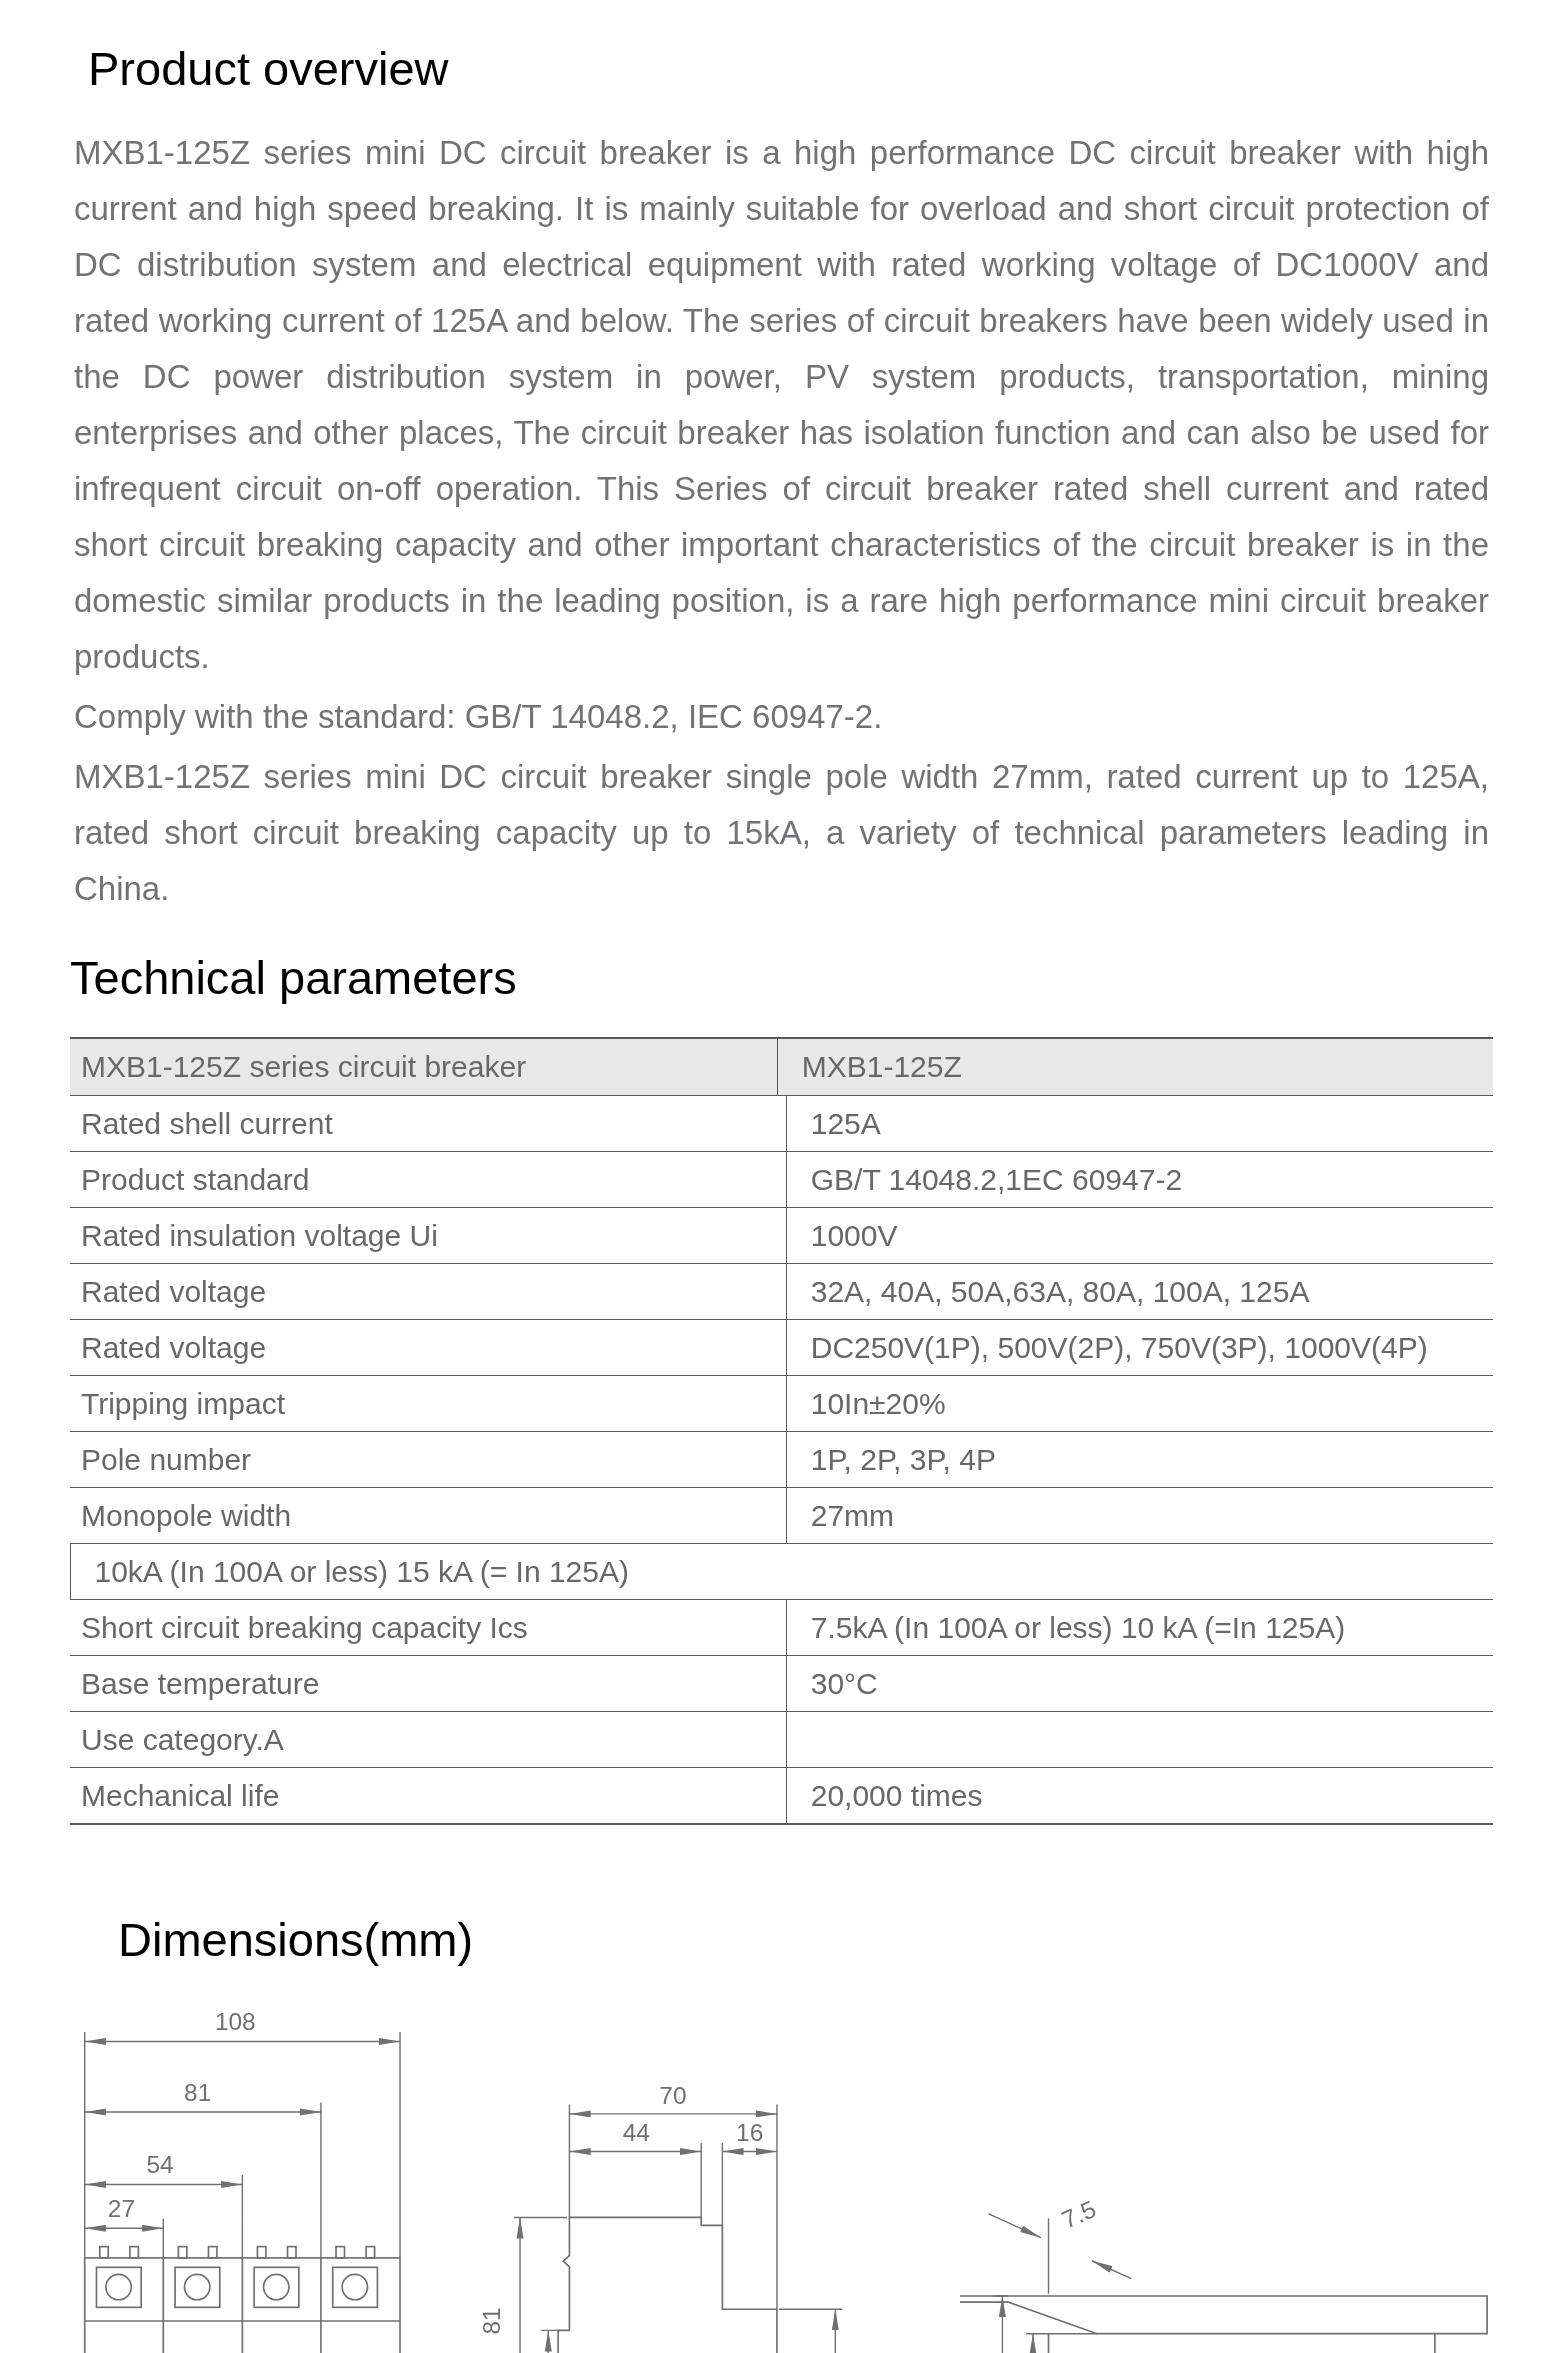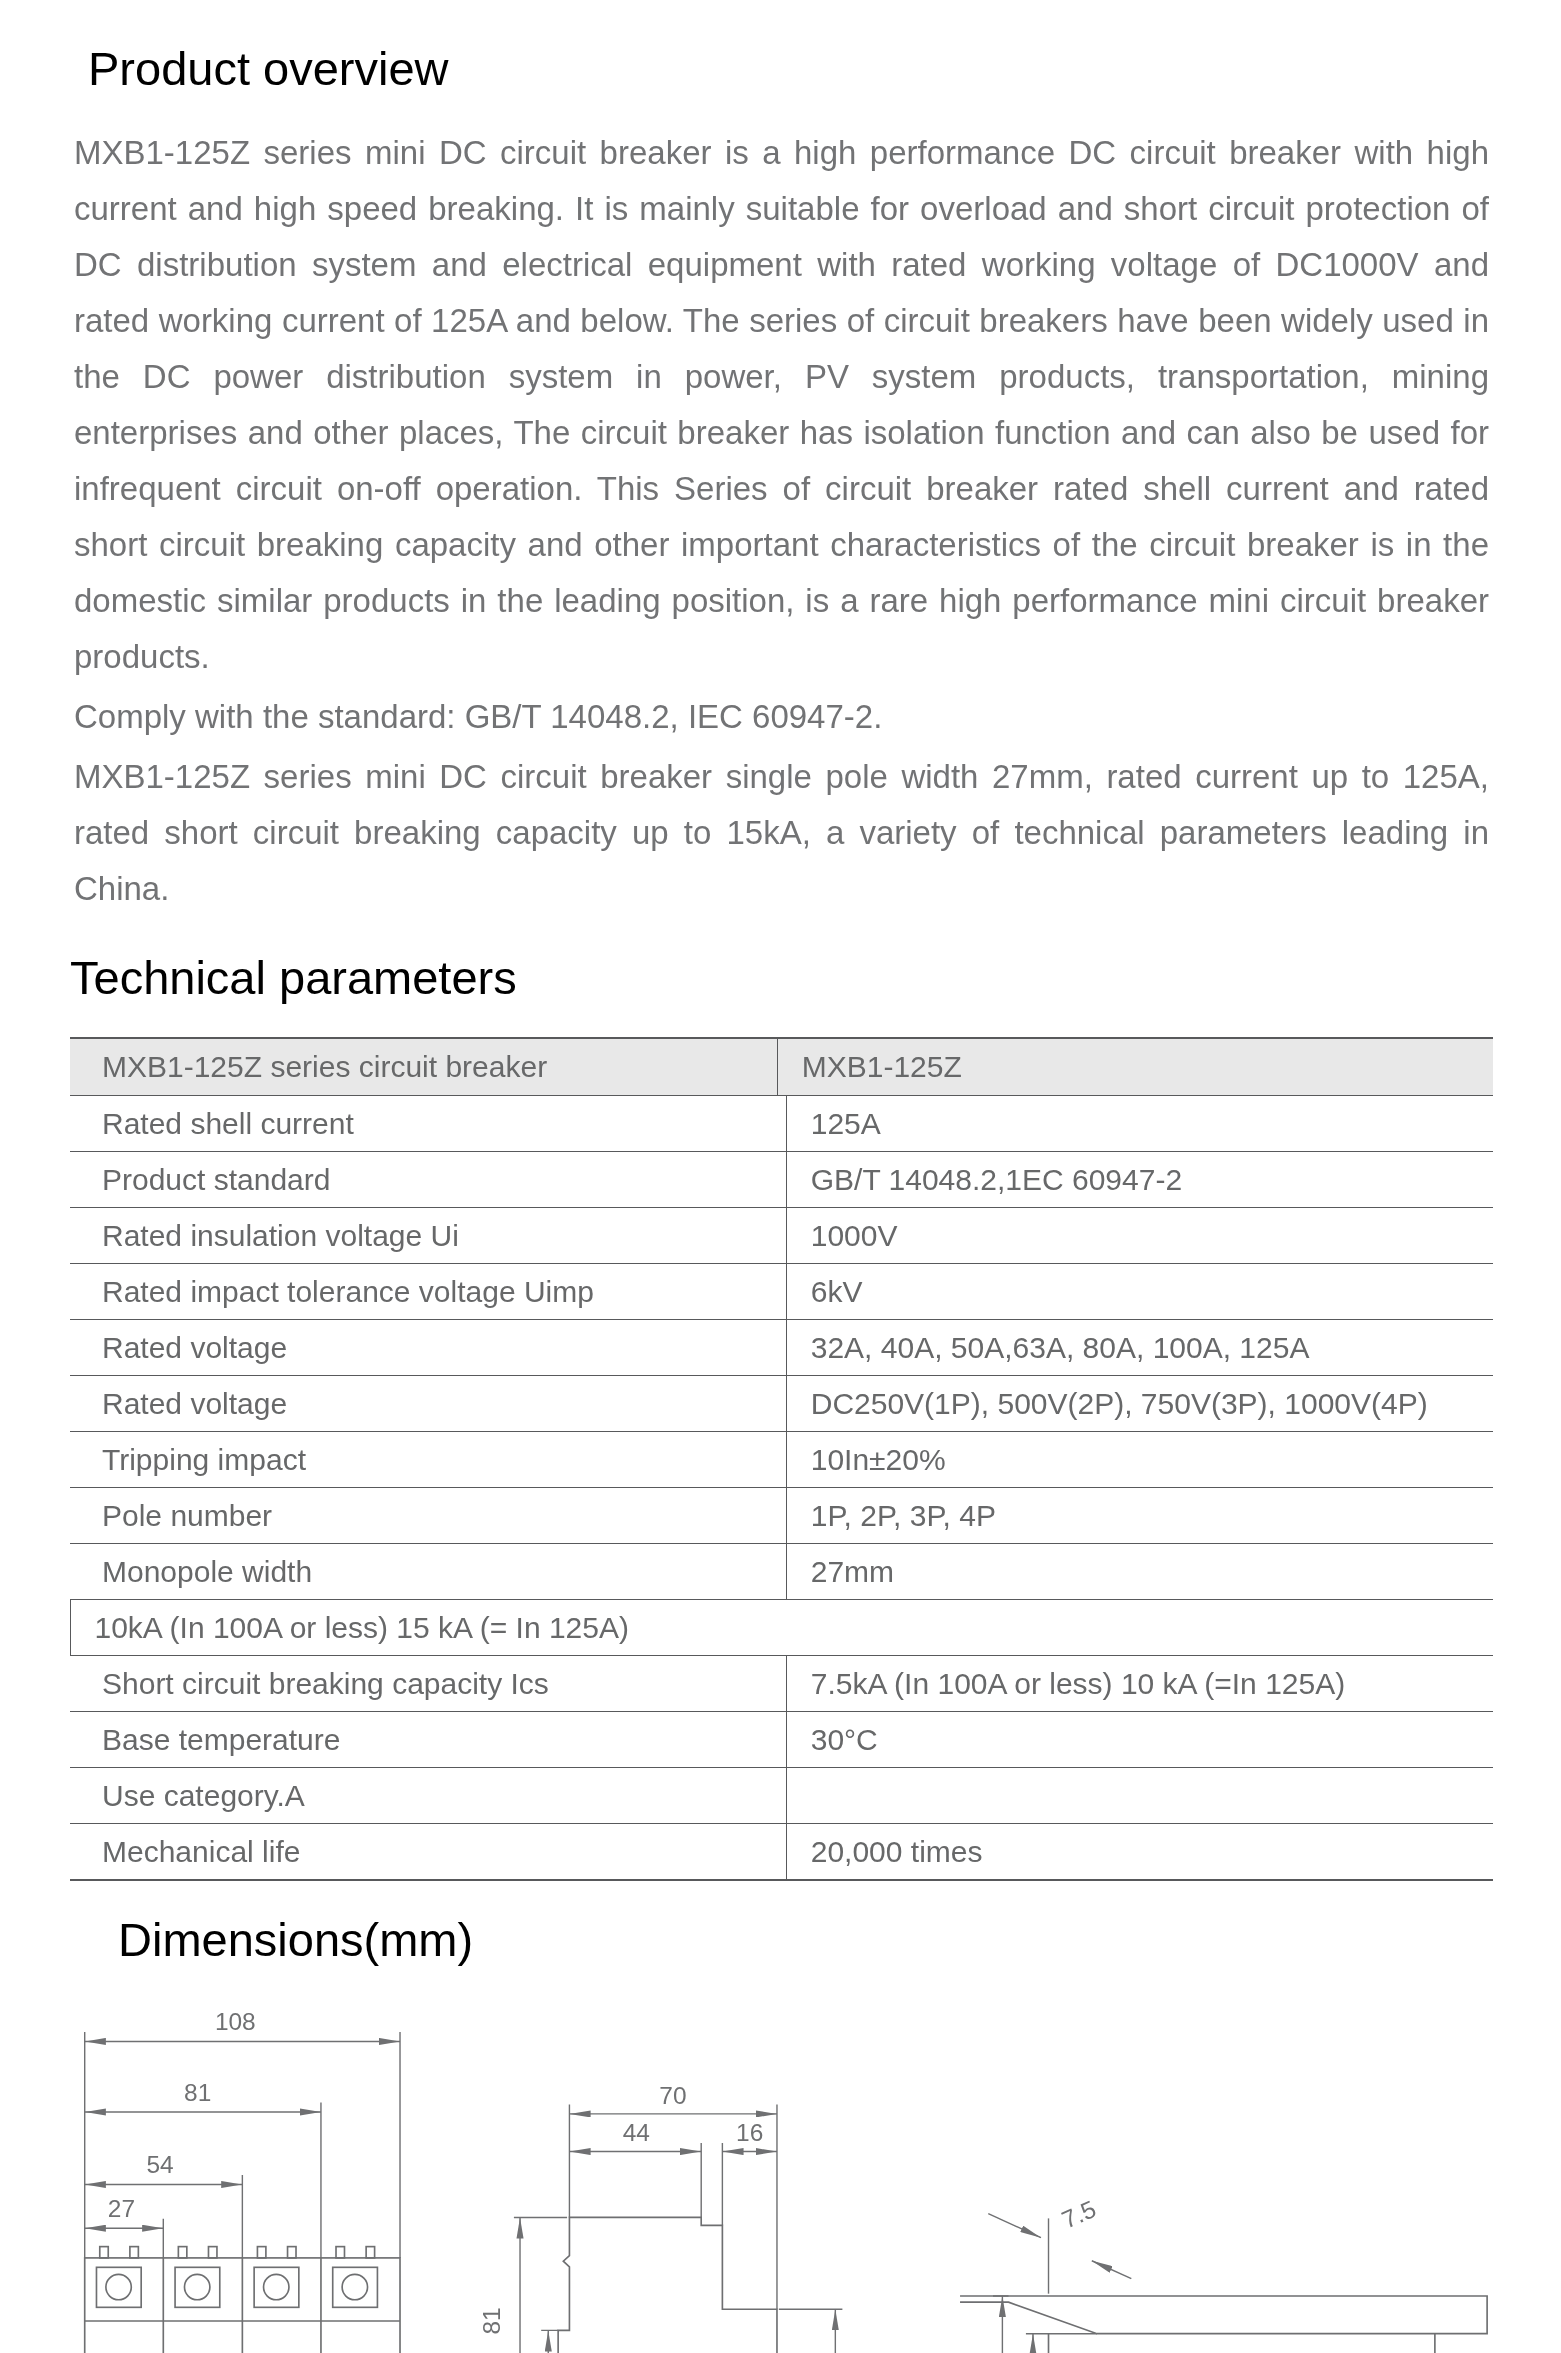--- a/index.html
+++ b/index.html
@@ -12,21 +12,21 @@
   .overview-text{position:absolute;left:70px;top:121px;width:1423px;
                  color:#727375;font-size:33px;line-height:56px;text-align:justify;}
   .overview-text p{margin:4px;}
   
   .ttable{position:absolute;left:70px;top:1037px;width:1423px;
           border-top:2.4px solid #58595b;border-bottom:2.4px solid #58595b;
           color:#676869;font-size:30px;}
   .trow{display:flex;height:56px;box-sizing:border-box;align-items:stretch;}
   .trow + .trow{border-top:1.9px solid #58595b;gap:9px;}
   .trow.header{background:#e8e8e8;}
-  .tcell-label{width:49.7%;display:flex;align-items:center;padding-left:32px;box-sizing:border-box;}
+  .tcell-label{width:49.7%;display:flex;align-items:center;padding-left:11px;box-sizing:border-box;}
   .tcell-value{flex:1;display:flex;align-items:center;padding-left:23.5px;box-sizing:border-box;
                border-left:1.9px solid #58595b;}
   
   #drawings{position:absolute;left:0;top:1996px;}
   .out{fill:none;stroke:#6e6f71;stroke-width:3.5;}
   .dim{fill:none;stroke:#6f7072;stroke-width:3;}
   .dimlabel{font-size:52px;fill:#6f7072;font-family:"Liberation Sans", sans-serif;}
 </style>
 </head>
 <body>
@@ -52,24 +52,20 @@
       <div class="tcell-label">Rated shell current</div>
       <div class="tcell-value">125A</div>
     </div>
     <div class="trow">
       <div class="tcell-label">Product standard</div>
       <div class="tcell-value">GB/T 14048.2,1EC 60947-2</div>
     </div>
     <div class="trow">
       <div class="tcell-label">Rated insulation voltage Ui</div>
       <div class="tcell-value">1000V</div>
-    </div>
-    <div class="trow">
-      <div class="tcell-label">Rated impact tolerance voltage Uimp</div>
-      <div class="tcell-value">6kV</div>
     </div>
     <div class="trow">
       <div class="tcell-label">Rated voltage</div>
       <div class="tcell-value">32A, 40A, 50A,63A, 80A, 100A, 125A</div>
     </div>
     <div class="trow">
       <div class="tcell-label">Rated voltage</div>
       <div class="tcell-value">DC250V(1P), 500V(2P), 750V(3P), 1000V(4P)</div>
     </div>
     <div class="trow">

